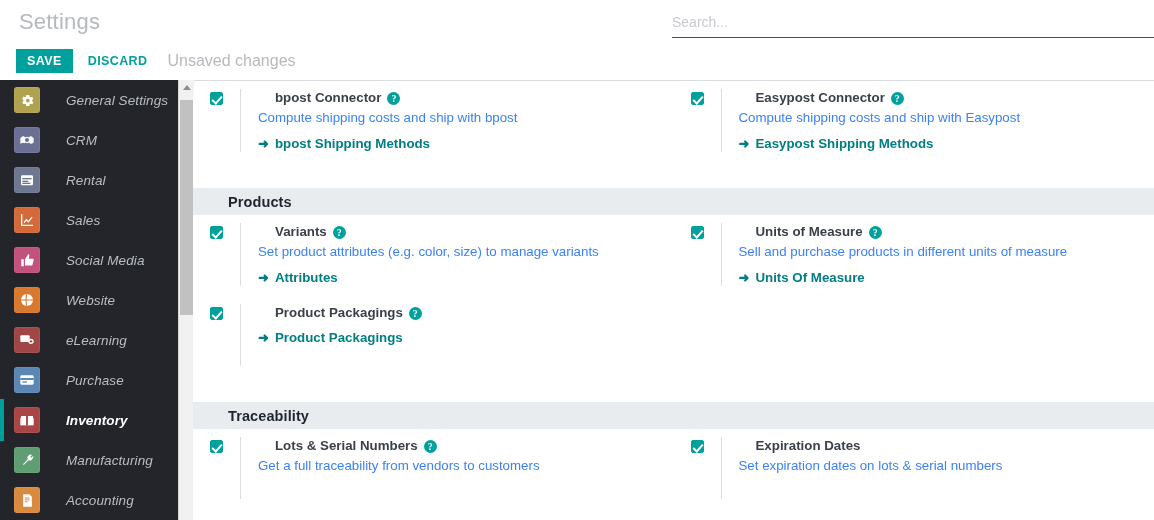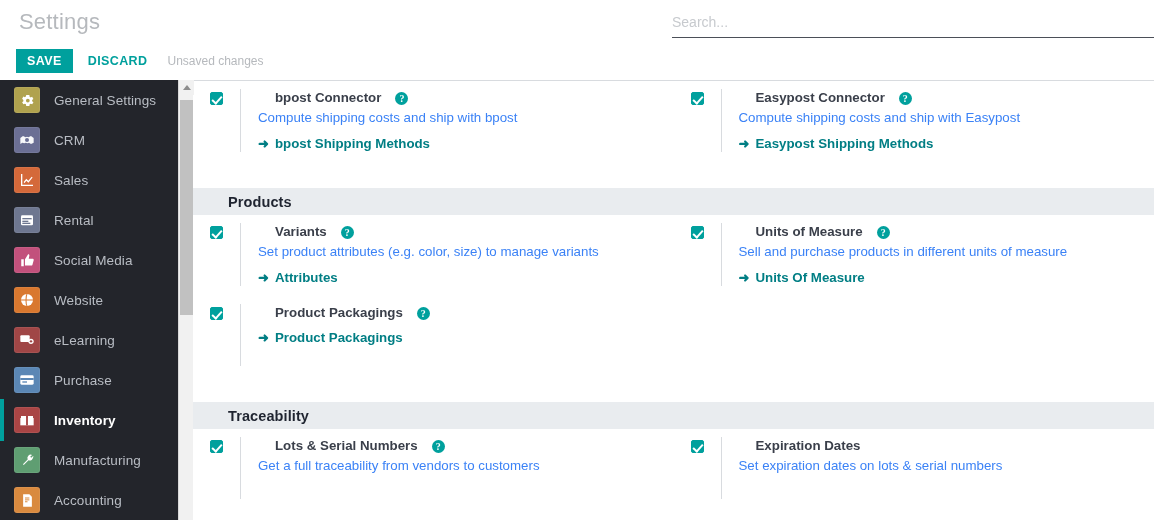--- a/index.html
+++ b/index.html
@@ -26,21 +26,21 @@
     background: #00A09D; color: #ffffff; font-size: 12.5px; font-weight: 700;
     padding: 5px 11px; border: none; letter-spacing: .4px; cursor: pointer;
     line-height: 14px;
   }
   .btn-discard {
     color: #00A09D; background: transparent; border: none;
     font-size: 12.5px; font-weight: 700; letter-spacing: .4px;
     margin-left: 15px; cursor: pointer; line-height: 14px;
   }
   .unsaved {
-    color: #b6b9bd; font-size: 12px; margin-left: 20px; line-height: 14px; text-align: right;
+    color: #b6b9bd; font-size: 16px; margin-left: 20px; line-height: 14px; text-align: right;
   }
 
   .searchwrap {
     position: absolute; left: 672px; top: 8px; width: 482px; height: 30px;
     border-bottom: 1px solid #4b4f58;
   }
   .searchwrap input {
     width: 100%; height: 27px; border: none; outline: none;
     background: transparent; font-size: 14px; color: #0f766e;
     font-family: "Liberation Sans", sans-serif;
@@ -57,22 +57,23 @@
     height: 40px; padding-left: 14px; cursor: pointer;
     margin-top: 0;
   }
   .side-item .ico {
     width: 26px; height: 26px; border-radius: 3px; flex: 0 0 26px;
     display: flex; align-items: center; justify-content: center;
     color: #ffffff; font-size: 14px; line-height: 1;
     box-shadow: inset 0 0 0 1px rgba(255,255,255,.07);
   }
   .side-item .lbl {
-    margin-left: 14px; font-size: 13.5px; color: #b9bdc4; letter-spacing: .1px;
+    margin-left: 26px; font-size: 13.5px; color: #b9bdc4; letter-spacing: .1px;
     white-space: nowrap;
+    font-style: italic;
   }
   .side-item.active .lbl { color: #ffffff; font-weight: 700; }
   .side-item.active::before {
     content: ""; position: absolute; left: 0; top: -1px; bottom: -1px;
     width: 4px; background: #00A09D;
   }
   .ico svg { display: block; }
 
   
   .side-scroll {
@@ -122,21 +123,21 @@
     content: ""; position: absolute; left: 3px; top: 0.5px;
     width: 4px; height: 8px; border: solid #ffffff;
     border-width: 0 2px 2px 0; transform: rotate(42deg);
   }
   .body-col {
     flex: 1 1 auto; border-left: 1px solid #d8dbdf; padding-left: 17px;
     min-height: 62px;
   }
   .opt-title {
     font-size: 13.3px; font-weight: 700; color: #3a3f4a; line-height: 18px;
-    display: flex; align-items: center; gap: 14px; padding-left: 17px;
+    display: flex; align-items: center; gap: 6px; padding-left: 17px;
   }
   .help-ico {
     width: 13px; height: 13px; border-radius: 50%; background: #00A09D;
     color: #ffffff; font-size: 10px; font-weight: 700; line-height: 13px;
     text-align: center; display: inline-block; cursor: pointer;
     font-family: "Liberation Serif", serif;
   }
   .opt-desc {
     font-size: 13.3px; color: #3b82f6; line-height: 20px; margin-top: 1px;
   }
@@ -182,38 +183,38 @@
       <div class="side-item">
         <span class="ico" style="background: rgb(107, 111, 148);">
           <svg width="16" height="16" viewBox="0 0 24 24">
             <path fill="#ffffff" d="M2 9l4-3 4 2 2-1 2 1 4-2 4 3v7l-4 2-3-2-2 1-3-1-2 1-3-1-3 2V9z" opacity=".95"></path>
             <circle cx="12" cy="12" r="3" fill="#6b6f94"></circle>
           </svg>
         </span>
         <span class="lbl">CRM</span>
       </div>
       <div class="side-item">
-        <span class="ico" style="background: rgb(212, 105, 58);">
-          <svg width="16" height="16" viewBox="0 0 24 24">
-            <path fill="#ffffff" d="M3 3h2v16h16v2H3V3z"></path>
-            <path fill="#ffffff" d="M7 15l4-5 3 3 5-6 1.4 1.4-6.3 7.6-3-3-3.1 4z"></path>
-          </svg>
-        </span>
-        <span class="lbl">Sales</span>
-      </div>
-      <div class="side-item">
         <span class="ico" style="background: rgb(110, 119, 144);">
           <svg width="16" height="16" viewBox="0 0 24 24">
             <rect x="3" y="5" width="18" height="15" rx="2" fill="#ffffff"></rect>
             <rect x="5" y="9" width="14" height="2" fill="#6e7790"></rect>
             <rect x="5" y="13" width="9" height="2" fill="#6e7790"></rect>
             <rect x="5" y="16" width="12" height="2" fill="#6e7790"></rect>
           </svg>
         </span>
         <span class="lbl">Rental</span>
+      </div>
+      <div class="side-item">
+        <span class="ico" style="background: rgb(212, 105, 58);">
+          <svg width="16" height="16" viewBox="0 0 24 24">
+            <path fill="#ffffff" d="M3 3h2v16h16v2H3V3z"></path>
+            <path fill="#ffffff" d="M7 15l4-5 3 3 5-6 1.4 1.4-6.3 7.6-3-3-3.1 4z"></path>
+          </svg>
+        </span>
+        <span class="lbl">Sales</span>
       </div>
       <div class="side-item">
         <span class="ico" style="background: rgb(194, 81, 124);">
           <svg width="15" height="15" viewBox="0 0 24 24">
             <path fill="#ffffff" d="M2 10h4v11H2V10zm6 11V10l5-8c1.3 0 2 .9 2 2l-1 5h6c1.1 0 2 .9 2 2l-2.2 8c-.2.7-.9 1-1.6 1H8z"></path>
           </svg>
         </span>
         <span class="lbl">Social Media</span>
       </div>
       <div class="side-item">

